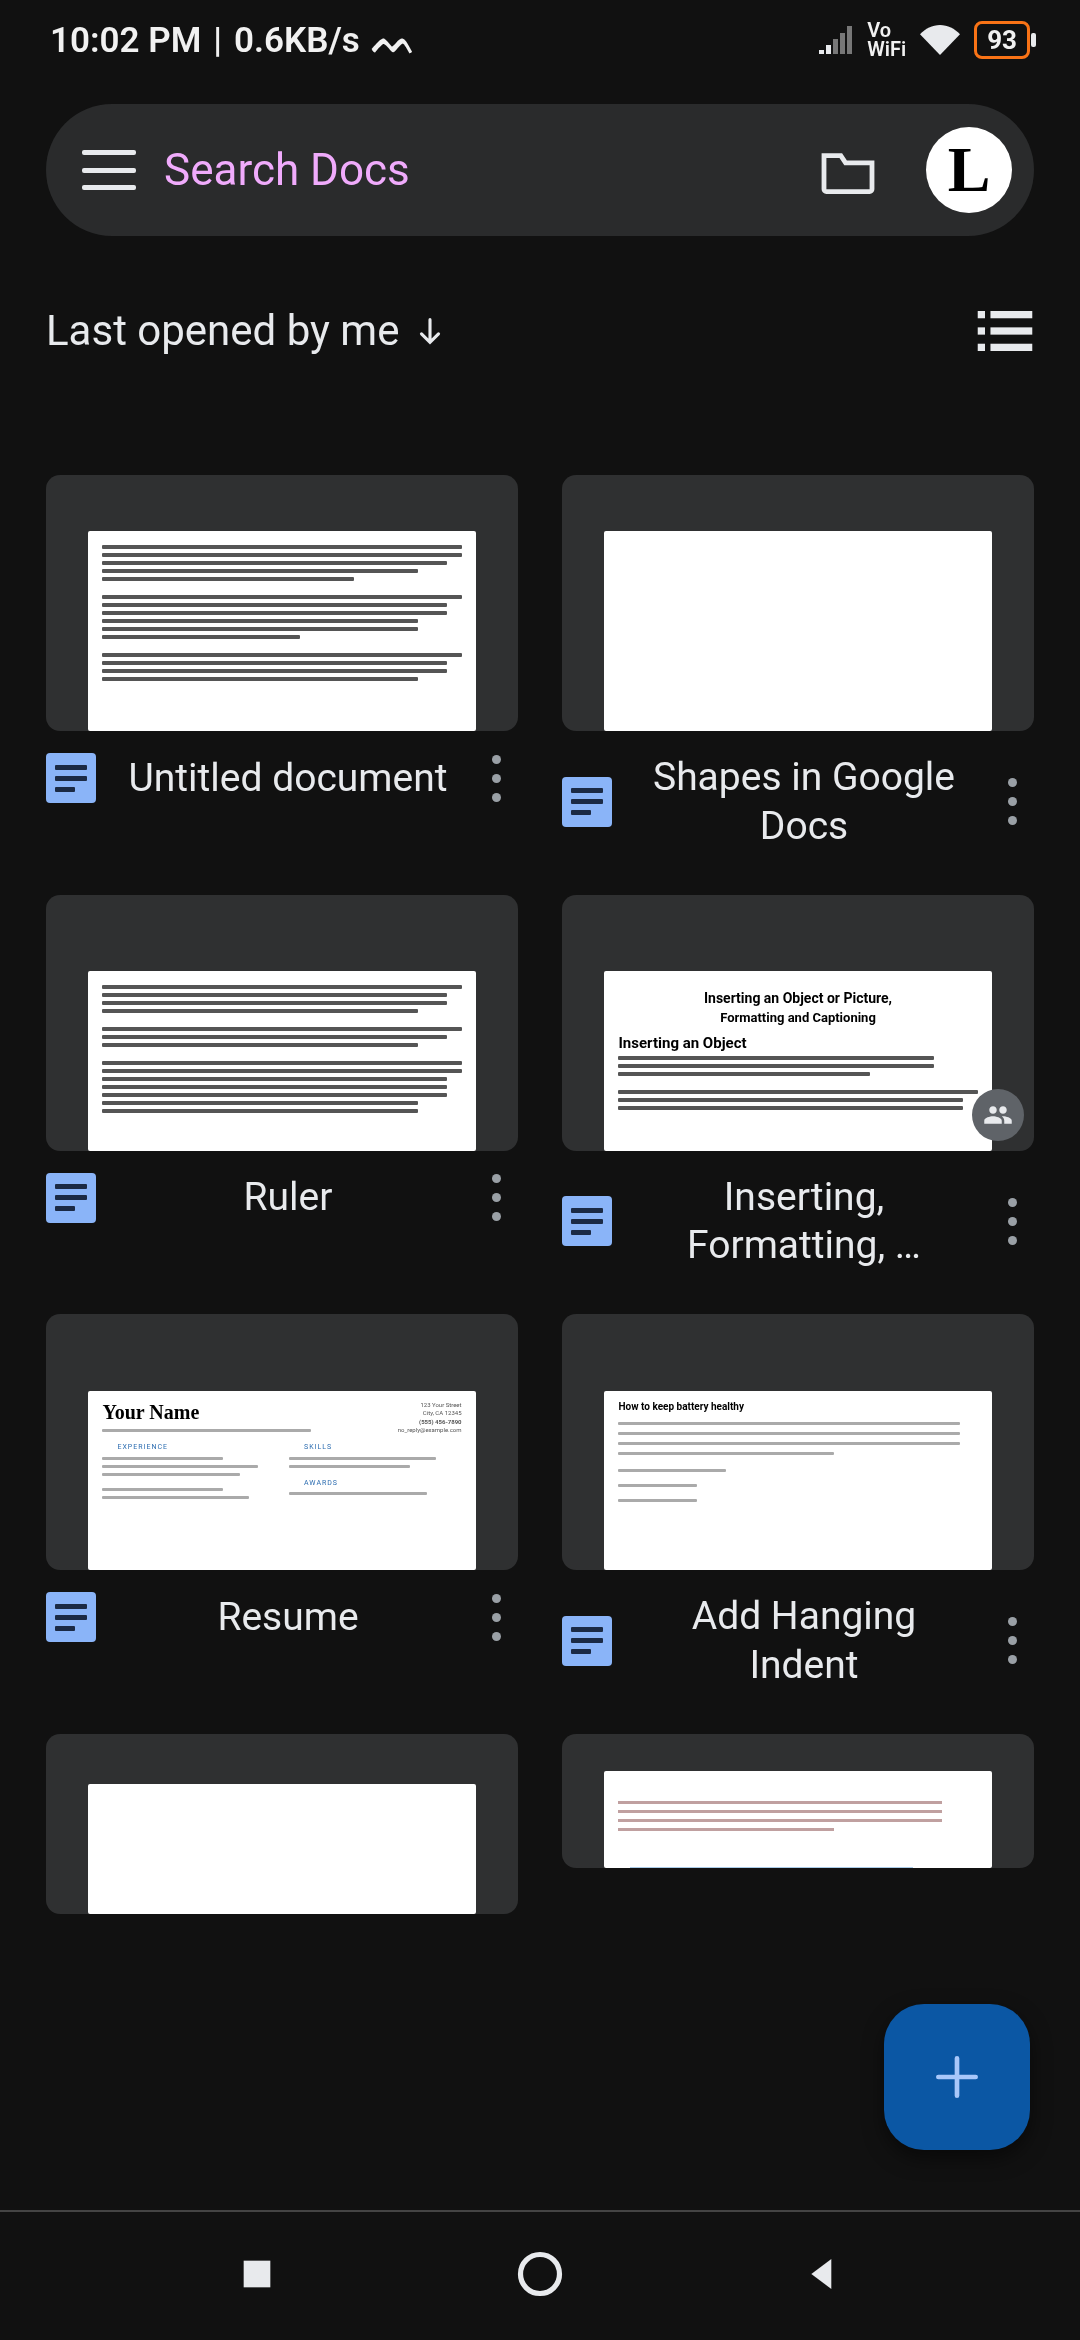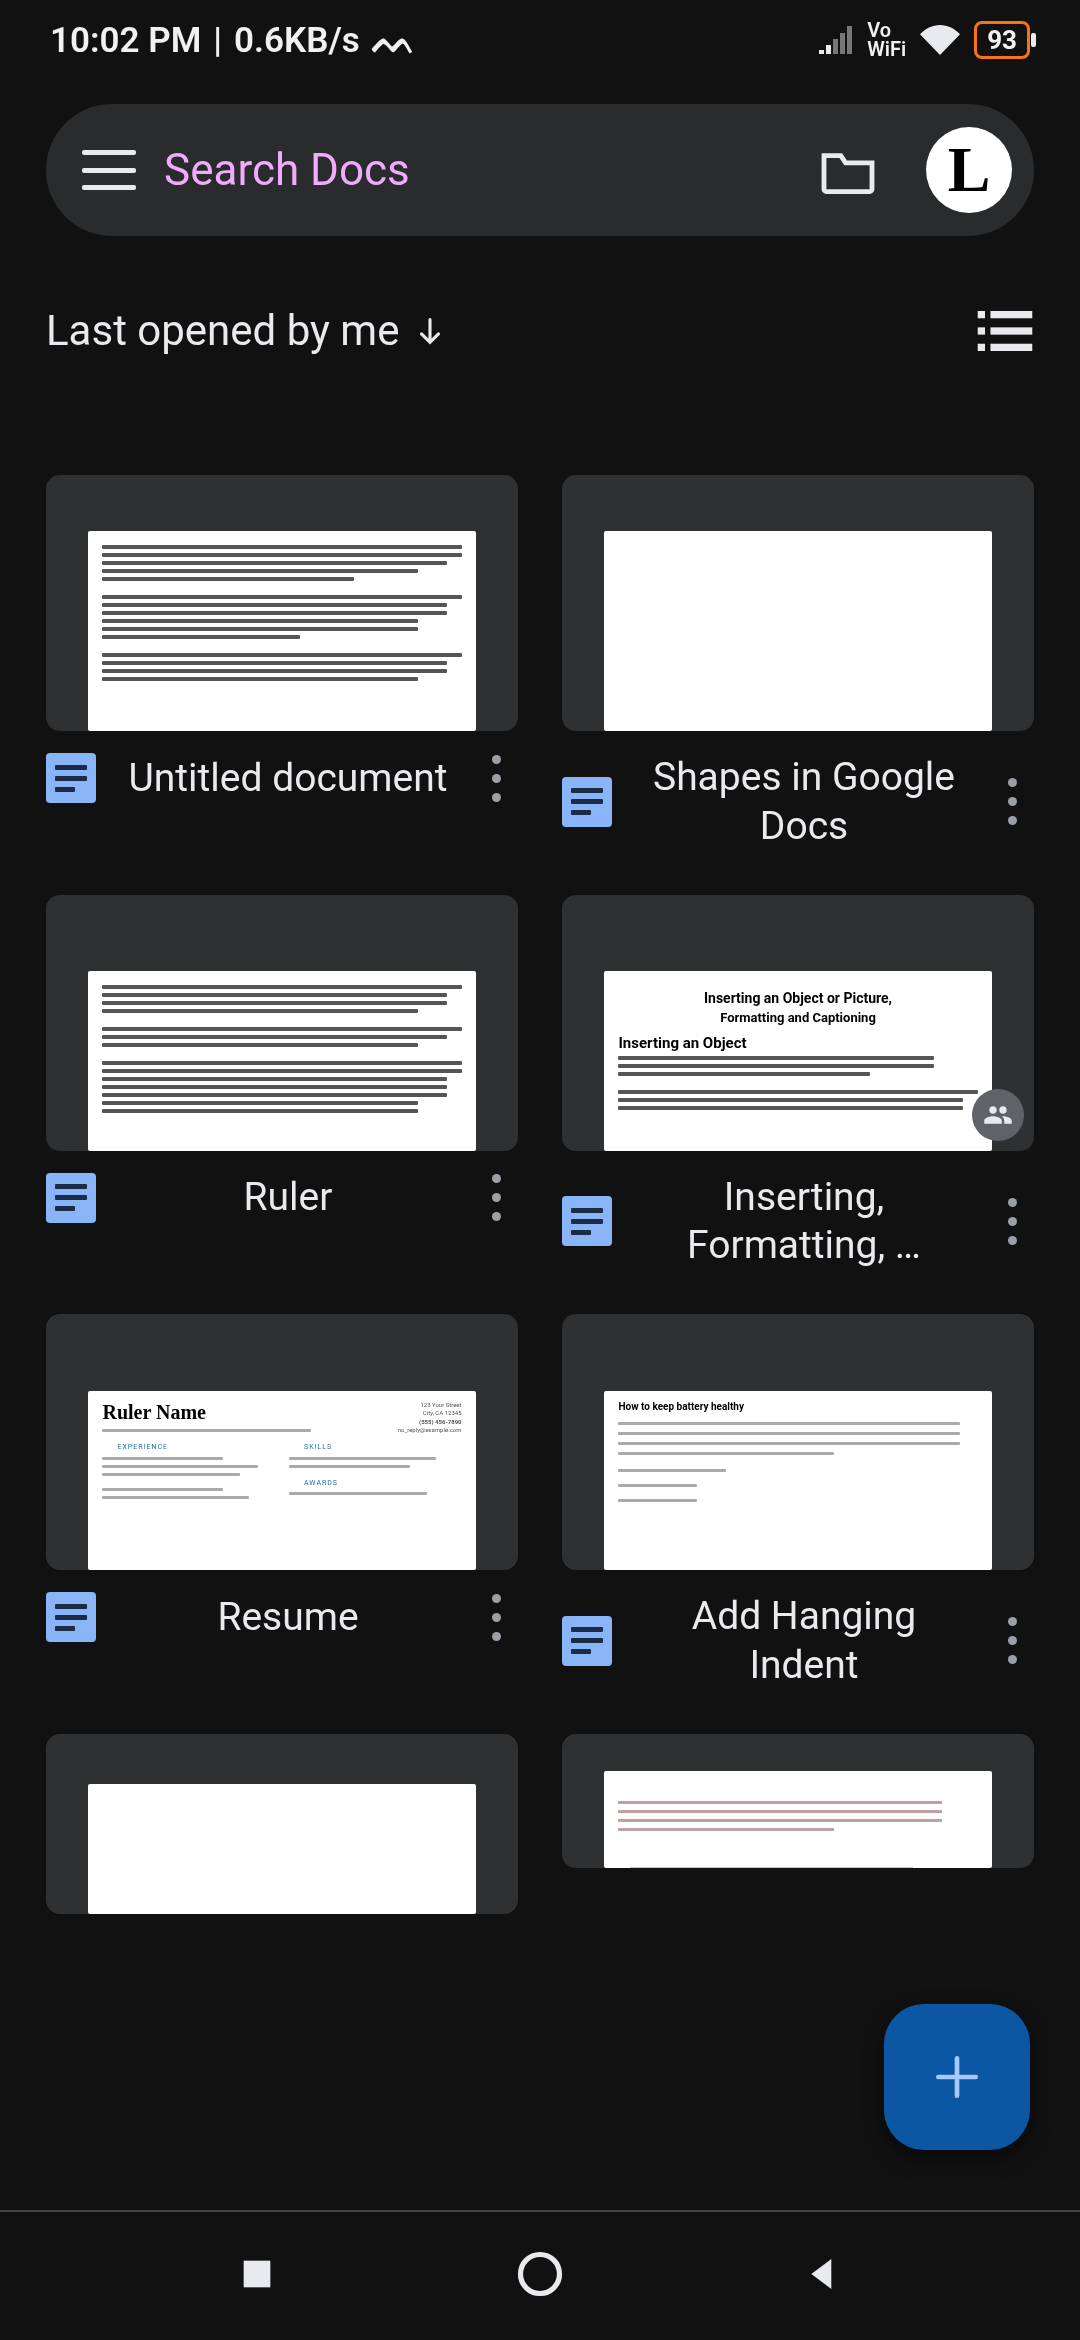--- a/index.html
+++ b/index.html
@@ -346,21 +346,21 @@
           <span></span>
           <span></span>
         </div>
     </div>
   </div>
 
   <div class="card">
     <div class="thumb">
       <div class="page resume short">
         <div class="contact">123 Your Street<br>City, CA 12345<br><b>(555) 456-7890</b><br>no_reply@example.com</div>
-        <div class="name">Ruler Name</div>
+        <div class="name">Your Name</div>
         <div class="cline" style="width:58%;margin-top:6px"></div>
         <div class="cols">
           <div class="col">
             <div class="hdr">EXPERIENCE</div>
             <div class="cline" style="width:70%"></div>
               <div class="cline" style="width:90%"></div>
               <div class="cline" style="width:80%"></div>
             <div class="cline" style="width:70%;margin-top:12px"></div>
               <div class="cline" style="width:85%"></div>
           </div>

